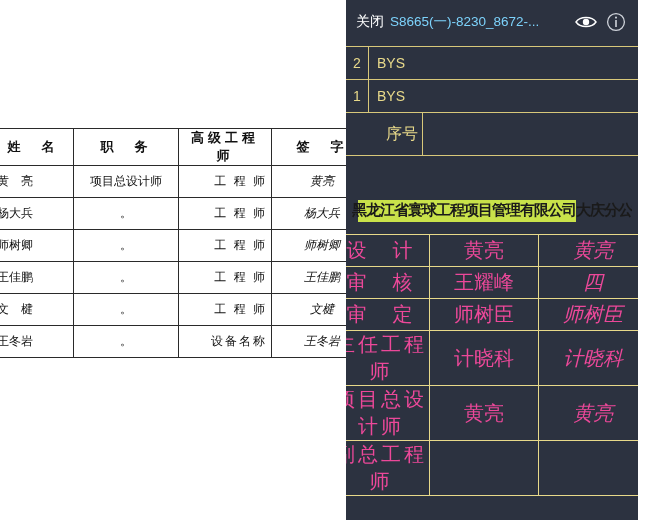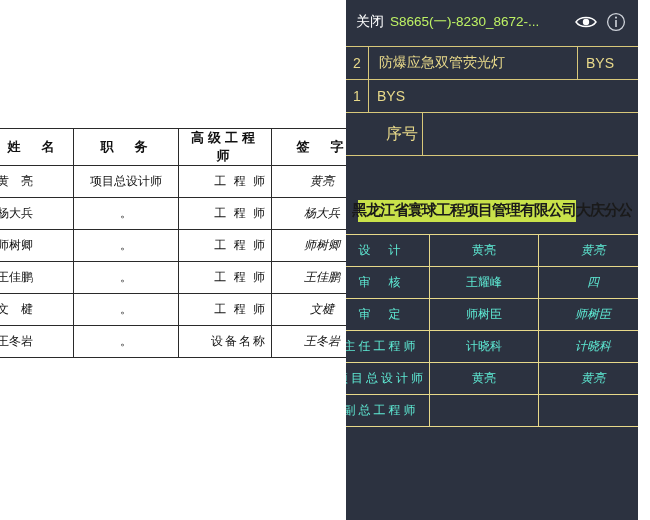--- a/index.html
+++ b/index.html
@@ -88,21 +88,21 @@
     background: #2c3240;
   }
   .cad-close {
     font-size: 14px;
     color: #ffffff;
     margin-right: 6px;
     white-space: nowrap;
   }
   .cad-title {
     font-size: 13.5px;
-    color: #bef264;
+    color: #7dd3fc;
     white-space: nowrap;
     overflow: hidden;
     text-overflow: ellipsis;
     flex: 1;
   }
   .cad-eye {
     width: 24px;
     height: 24px;
     margin-left: 4px;
     display: flex;
@@ -208,22 +208,22 @@
   
   .sig-table {
     margin: 0 0 0 -14px;
     width: 300px;
     border-collapse: collapse;
     table-layout: fixed;
   }
   .sig-table td {
     border: 1px solid #e8d98a;
     height: 31px;
-    color: #5eead4;
-    font-size: 12px;
+    color: #ec4899;
+    font-size: 20px;
     text-align: center;
     vertical-align: middle;
     padding: 0 2px;
     font-family: Liberation Serif, serif;
   }
   .sig-role   { width: 92px; letter-spacing: 3px; font-size: 15px; }
   .sig-nm     { width: 104px; font-size: 17px; }
   .sig-sg     { width: 104px; font-size: 14px; font-family: "Liberation Serif", serif; font-style: italic; }
   .sig-empty  { }
 </style>
@@ -299,21 +299,20 @@
           <circle cx="10" cy="10" r="8.4" fill="none" stroke="#cfd3da" stroke-width="1.3"></circle>
           <circle cx="10" cy="5.6" r="1.05" fill="#cfd3da"></circle>
           <rect x="9.2" y="8" width="1.6" height="7" fill="#cfd3da"></rect>
         </svg>
       </span>
     </div>
 
     <div class="lamp-rows">
       <div class="lamp-row">
         <div class="lamp-idx">2</div>
-        <div class="lamp-name">防爆应急双管荧光灯</div>
         <div class="lamp-code">BYS</div>
       </div>
       <div class="lamp-row">
         <div class="lamp-idx">1</div>
         <div class="lamp-code">BYS</div>
       </div>
       <div class="head-row">
         <div class="head-idx">序号</div>
       </div>
     </div>

